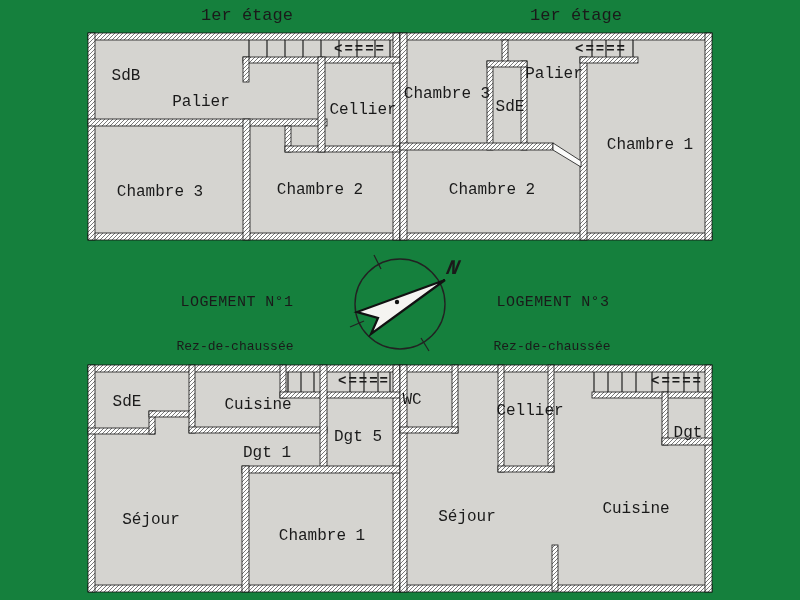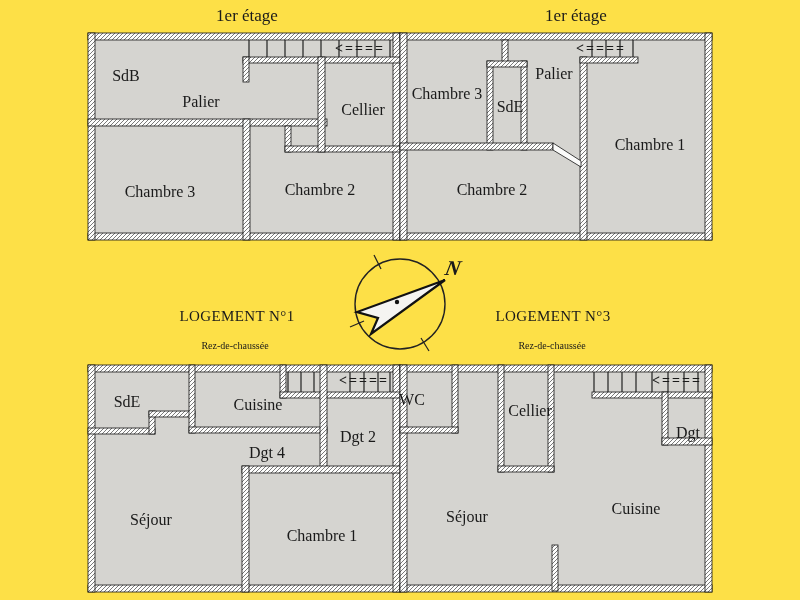--- a/index.html
+++ b/index.html
@@ -1,25 +1,25 @@
 <!DOCTYPE html>
 <html><head>
 <meta charset="utf-8">
 <style>
   html,body{margin:0;padding:0;background:#f5f4f1;}
   #stage{
-    position:relative;width:800px;height:600px;background:#fde047;
-    font-family:Liberation Serif, serif;color:#1a1a1a;overflow:hidden;
+    position:relative;width:800px;height:600px;background:#15803d;
+    font-family:Liberation Mono, monospace;color:#1a1a1a;overflow:hidden;
   }
   #plansvg{position:absolute;left:0;top:0;}
   .lbl{position:absolute;transform:translate(-50%,-50%);white-space:nowrap;line-height:1;}
   .room{font-size:16px;}
   .floor-title{font-size:17px;}
-  .unit-caption{font-size:15px;letter-spacing:.4px;margin-top:14px;}
-  .ground-title{font-size:10px;}
+  .unit-caption{font-size:15px;letter-spacing:.4px;}
+  .ground-title{font-size:13px;}
   .stair-arrow{font-size:14px;font-weight:bold;letter-spacing:2px;}
   .compass-n{font-size:21px;font-weight:bold;font-style:italic;transform:translate(-50%,-50%) skewX(-12deg);}
 </style>
 </head>
 <body>
 
 <div id="stage">
 
   <svg id="plansvg" width="800" height="600" viewBox="0 0 800 600">
     <defs>
@@ -140,22 +140,22 @@
   <div class="lbl room" style="left:320px;top:190px">Chambre 2</div>
 
   <div class="lbl room" style="left:447px;top:94px">Chambre 3</div>
   <div class="lbl room" style="left:510px;top:107px">SdE</div>
   <div class="lbl room" style="left:554px;top:74px">Palier</div>
   <div class="lbl room" style="left:650px;top:145px">Chambre 1</div>
   <div class="lbl room" style="left:492px;top:190px">Chambre 2</div>
 
   <div class="lbl room" style="left:127px;top:402px">SdE</div>
   <div class="lbl room" style="left:258px;top:405px">Cuisine</div>
-  <div class="lbl room" style="left:358px;top:437px">Dgt 2</div>
-  <div class="lbl room" style="left:267px;top:453px">Dgt 4</div>
+  <div class="lbl room" style="left:358px;top:437px">Dgt 5</div>
+  <div class="lbl room" style="left:267px;top:453px">Dgt 1</div>
   <div class="lbl room" style="left:151px;top:520px">Séjour</div>
   <div class="lbl room" style="left:322px;top:536px">Chambre 1</div>
 
   <div class="lbl room" style="left:412px;top:400px">WC</div>
   <div class="lbl room" style="left:530px;top:411px">Cellier</div>
   <div class="lbl room" style="left:688px;top:433px">Dgt</div>
   <div class="lbl room" style="left:467px;top:517px">Séjour</div>
   <div class="lbl room" style="left:636px;top:509px">Cuisine</div>
 
 </div>

